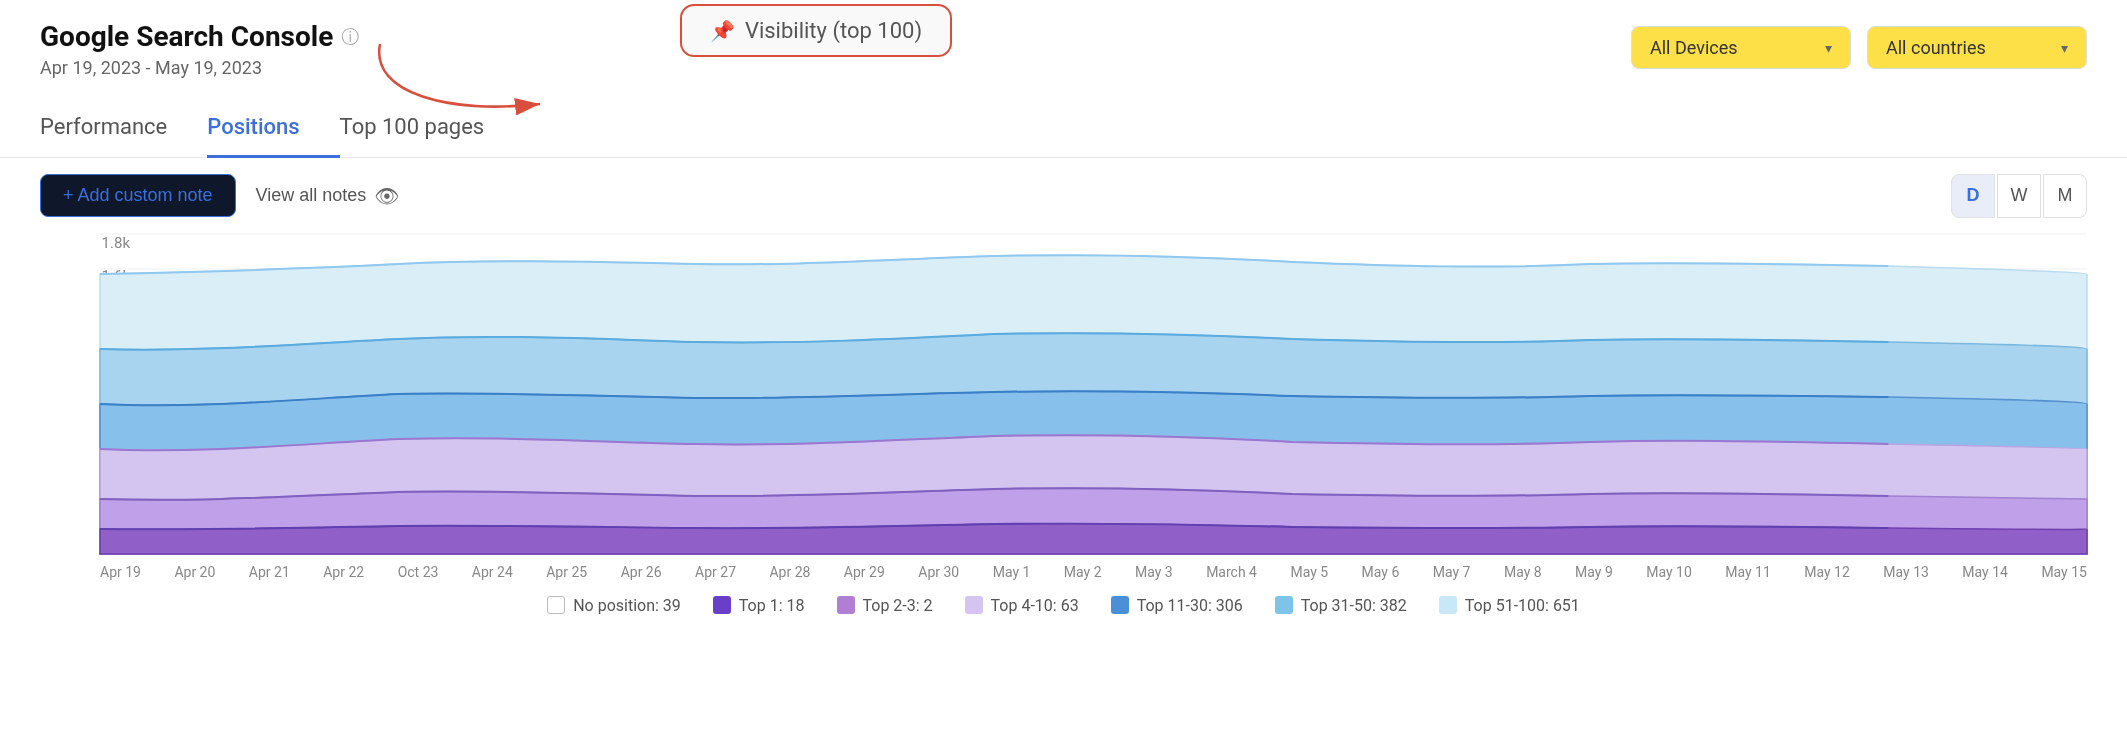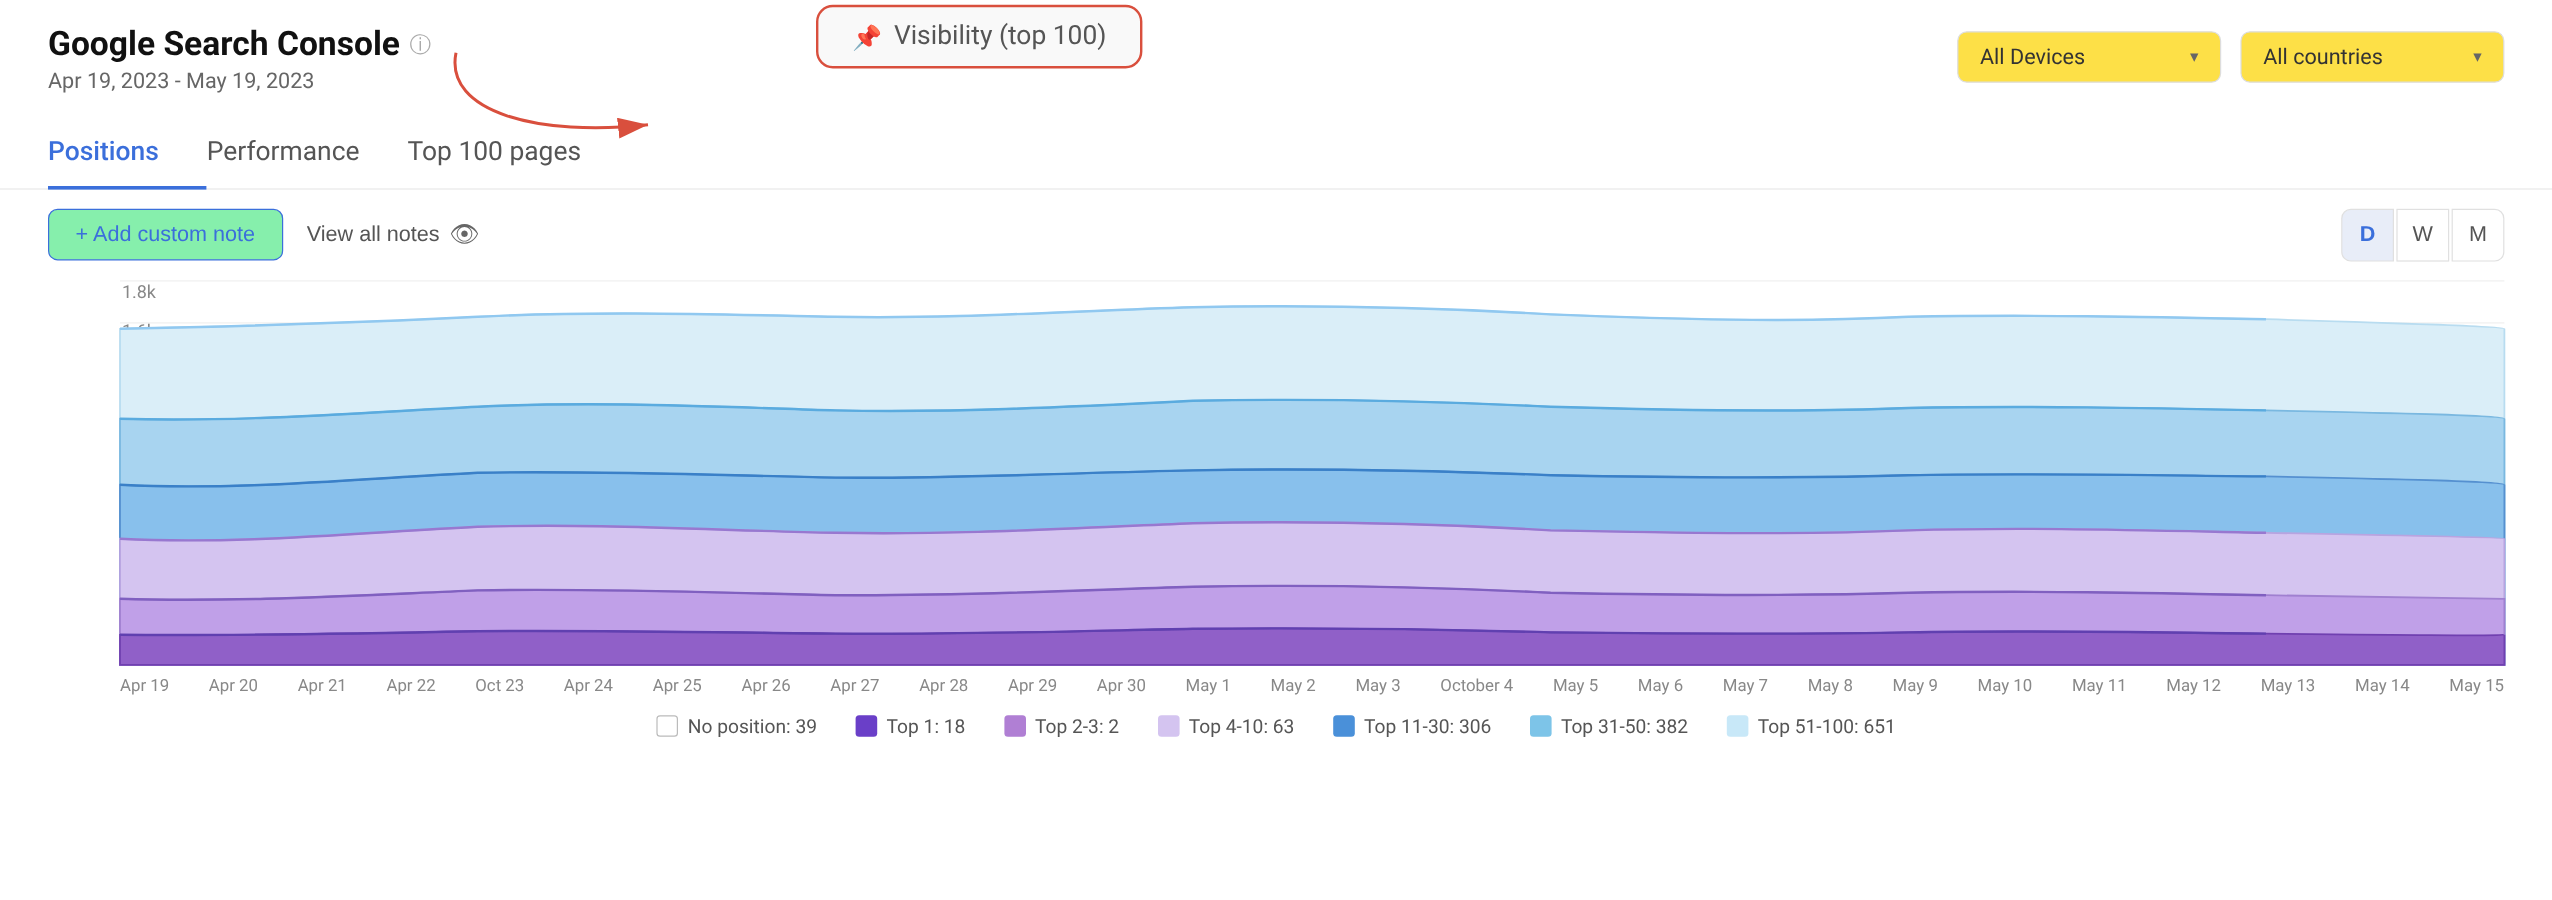--- a/index.html
+++ b/index.html
@@ -123,21 +123,21 @@
       align-items: center;
       gap: 20px;
     }
     .add-note-btn {
       border: 1.5px solid #3b6fdb;
       border-radius: 8px;
       padding: 10px 22px;
       font-size: 18px;
       color: #3b6fdb;
       cursor: pointer;
-      background: #86efac;
+      background: #0f172a;
       display: flex;
       align-items: center;
       gap: 6px;
     }
     .view-notes-btn {
       font-size: 18px;
       color: #555;
       cursor: pointer;
       background: none;
       border: none;
@@ -280,25 +280,25 @@
       <span class="dropdown-arrow">▾</span>
     </div>
     <div class="dropdown">
       <span>All countries</span>
       <span class="dropdown-arrow">▾</span>
     </div>
   </div>
 </div>
 
 <div class="tabs">
+  <div class="tab">
+    <span>Performance</span>
+  </div>
   <div class="tab active">
     <span>Positions</span>
-  </div>
-  <div class="tab">
-    <span>Performance</span>
   </div>
   <div class="tab">
     <span>Top 100 pages</span>
   </div>
 </div>
 
 <div class="toolbar">
   <div class="toolbar-left">
     <button class="add-note-btn">
       <span>+ Add custom note</span>
@@ -387,21 +387,21 @@
       <span style="font-size: 14px;">Apr 24</span>
       <span style="font-size: 14px;">Apr 25</span>
       <span style="font-size: 14px;">Apr 26</span>
       <span style="font-size: 14px;">Apr 27</span>
       <span style="font-size: 14px;">Apr 28</span>
       <span style="font-size: 14px;">Apr 29</span>
       <span style="font-size: 14px;">Apr 30</span>
       <span style="font-size: 14px;">May 1</span>
       <span style="font-size: 14px;">May 2</span>
       <span style="font-size: 14px;">May 3</span>
-      <span style="font-size: 14px;">October 4</span>
+      <span style="font-size: 14px;">March 4</span>
       <span style="font-size: 14px;">May 5</span>
       <span style="font-size: 14px;">May 6</span>
       <span style="font-size: 14px;">May 7</span>
       <span style="font-size: 14px;">May 8</span>
       <span style="font-size: 14px;">May 9</span>
       <span style="font-size: 14px;">May 10</span>
       <span style="font-size: 14px;">May 11</span>
       <span style="font-size: 14px;">May 12</span>
       <span style="font-size: 14px;">May 13</span>
       <span style="font-size: 14px;">May 14</span>

